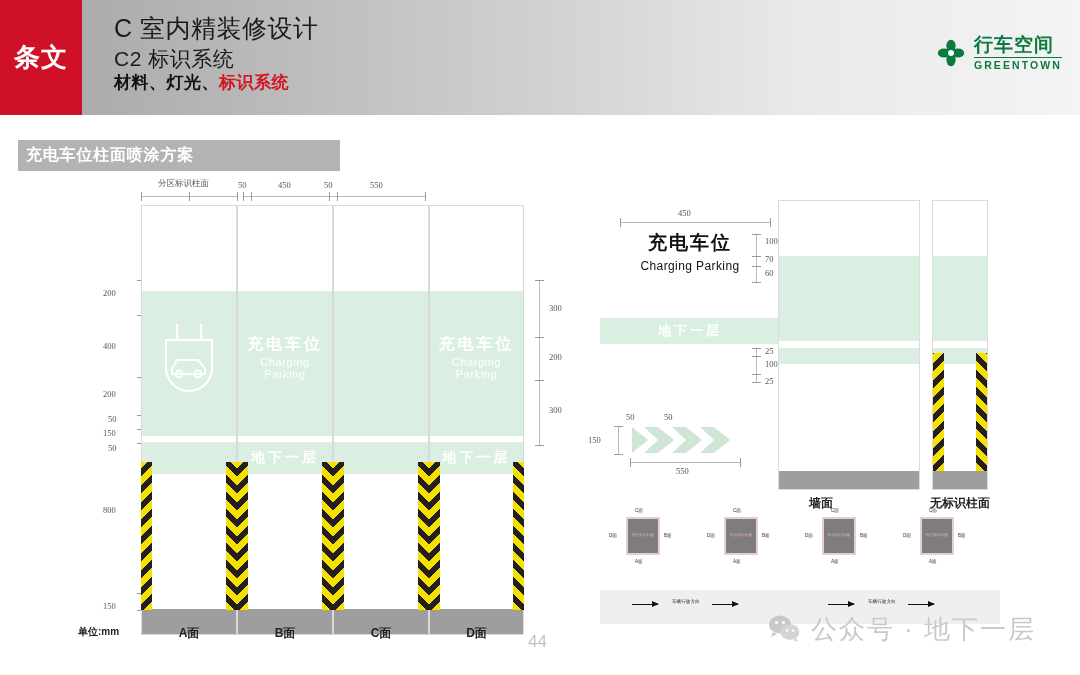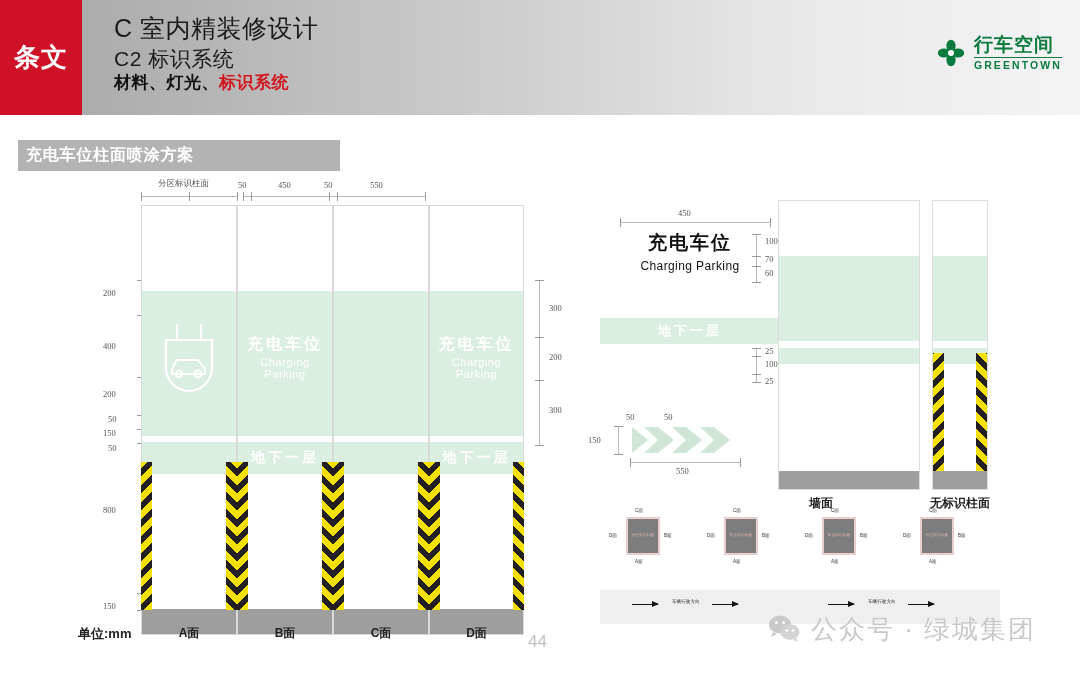--- a/index.html
+++ b/index.html
@@ -70,21 +70,21 @@
   .vline{position:absolute;width:1px;background:#b9b9b9;}
   .hline{position:absolute;height:1px;background:#b9b9b9;}
   .tickh{position:absolute;height:1px;width:9px;background:#9a9a9a;}
   .tickv{position:absolute;width:1px;height:9px;background:#9a9a9a;}
 
   .topdim{position:absolute;left:130px;top:178px;width:420px;height:40px;}
   .leftdim{position:absolute;left:95px;top:175px;width:60px;height:470px;}
   .rightdim{position:absolute;left:527px;top:175px;width:55px;height:290px;}
 
   .footlab{position:absolute;top:625px;font-size:12px;font-weight:bold;color:#222;text-align:center;}
-  .units{position:absolute;left:78px;top:625px;font-size:13px;color:#222;font-weight:bold;}
+  .units{position:absolute;left:78px;top:625px;font-size:10px;color:#222;font-weight:bold;}
 
   
   .detail{position:absolute;left:600px;top:230px;width:180px;}
   .d-title{font-size:19px;font-weight:bold;color:#111;letter-spacing:2px;text-align:center;}
   .d-sub{font-size:12px;color:#111;text-align:center;margin-top:3px;letter-spacing:.4px;}
   .d-band{margin-top:45px;height:26px;background:#dbeee2;display:flex;align-items:center;justify-content:center;}
   .d-band span{color:#fff;font-size:13px;font-weight:bold;letter-spacing:3px;}
   .d-chev{position:absolute;left:30px;top:196px;width:110px;height:28px;background:#fff;}
 
   
@@ -402,16 +402,16 @@
         <ellipse cx="12" cy="10.5" rx="11" ry="9" fill="#c9c9c9"></ellipse>
         <path d="M5 18 L3 23 L9 20 Z" fill="#c9c9c9"></path>
         <circle cx="8.5" cy="8.5" r="1.5" fill="#ffffff"></circle>
         <circle cx="15.5" cy="8.5" r="1.5" fill="#ffffff"></circle>
         <ellipse cx="22" cy="18" rx="9.5" ry="7.8" fill="#d4d4d4"></ellipse>
         <path d="M28 24 L30 28 L25 26 Z" fill="#d4d4d4"></path>
         <circle cx="19" cy="16.5" r="1.3" fill="#ffffff"></circle>
         <circle cx="25" cy="16.5" r="1.3" fill="#ffffff"></circle>
       </svg>
     </span>
-    <span class="wm-text">公众号 · 绿城集团</span>
+    <span class="wm-text">公众号 · 地下一层</span>
   </div>
 
 </div>
 
 </body></html>

